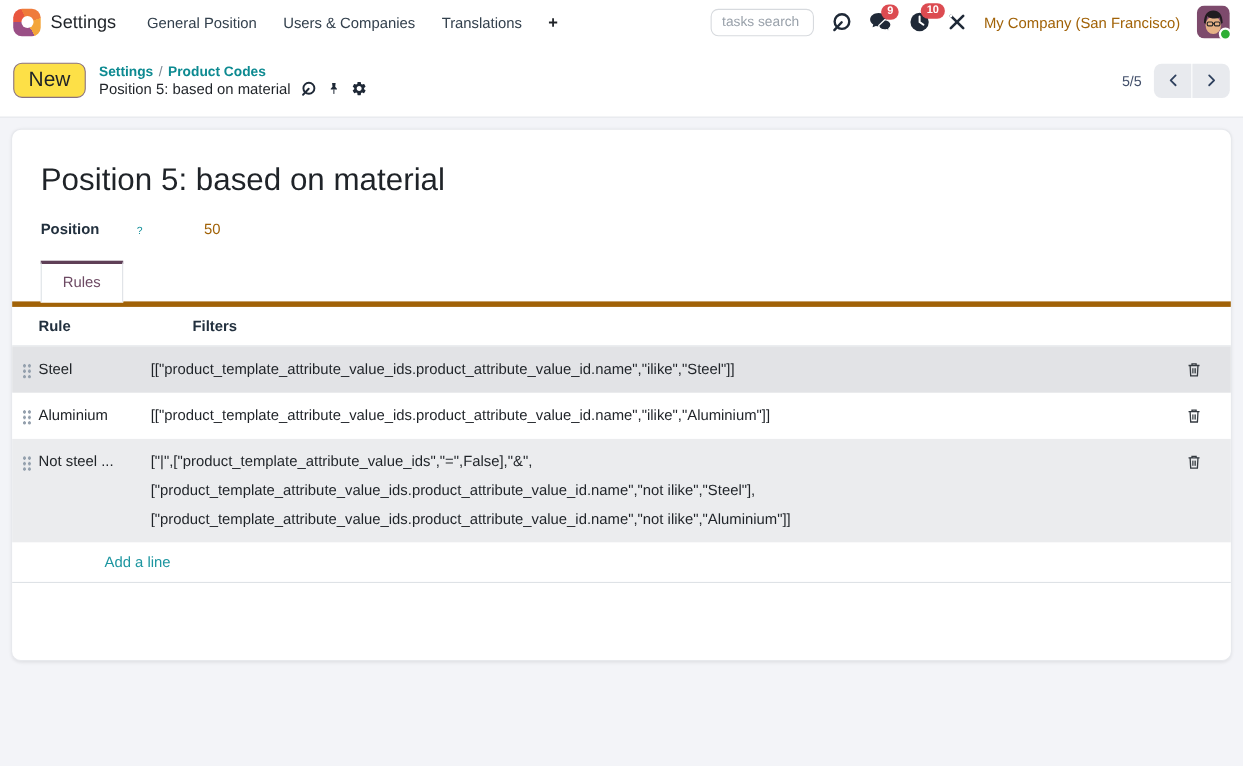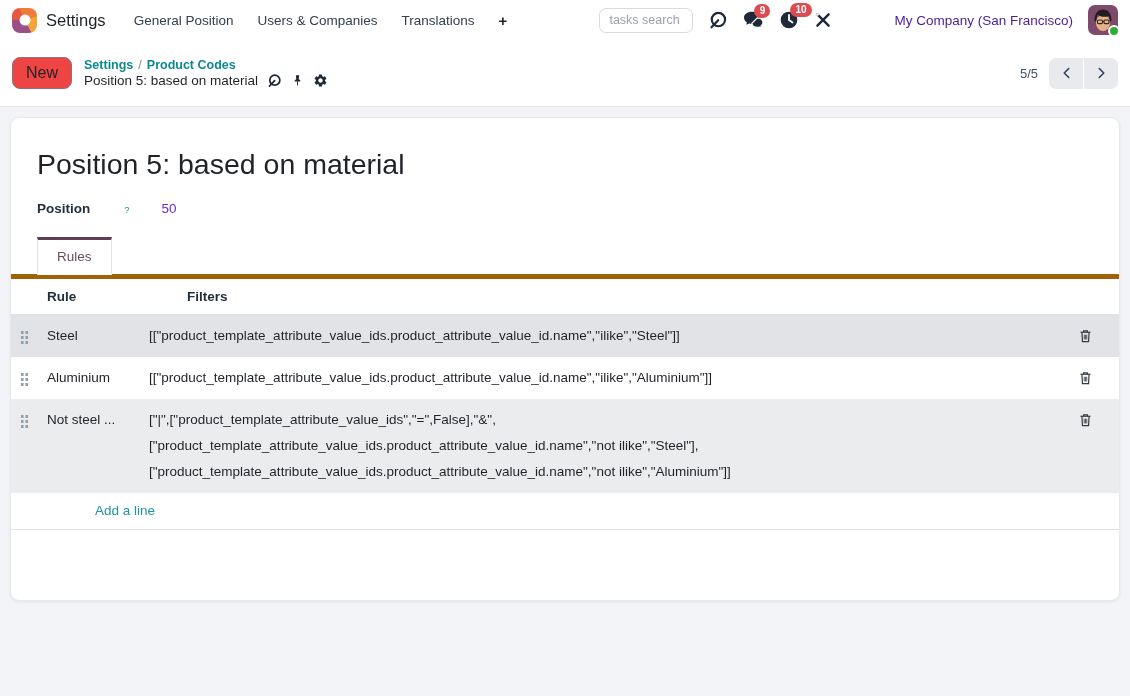--- a/index.html
+++ b/index.html
@@ -34,37 +34,37 @@
     font-size: 12.5px; padding: 0 9px; color: #5b6570; outline: none;
     font-family: "Liberation Sans", sans-serif;
   }
   .search-input::placeholder { color: #9aa2ab; }
   .systray-icon { position: relative; display: flex; align-items: center; cursor: pointer; }
   .badge {
     position: absolute; top: -7px; left: 11px;
     background: #dc4b51; color: #fff; font-size: 10px; font-weight: 700;
     border-radius: 9px; padding: 2px 5px; line-height: 1; min-width: 16px; text-align: center;
   }
-  .company-name { font-size: 13.5px; color: #4c1d95; cursor: pointer; margin-left: 47px; }
+  .company-name { font-size: 13.5px; color: #a16207; cursor: pointer; }
   .avatar-wrap { position: relative; width: 30px; height: 30px; cursor: pointer; }
   .avatar-wrap svg { display: block; }
   .status-dot {
     position: absolute; right: -2px; bottom: -2px; width: 12px; height: 12px;
     border-radius: 50%; background: #2eae35; border: 2px solid #fff;
   }
   
   .control-panel {
     height: 67px; background: #fff; border-bottom: 1px solid #e2e4e8;
     display: flex; align-items: center; justify-content: space-between;
     padding: 0 12px;
   }
   .cp-left { display: flex; align-items: center; }
   .new-btn {
-    height: 32px; padding: 0 13px; background: #ef4444; border: 1px solid #8a7280;
-    border-radius: 8px; font-size: 16px; color: #1f2328; cursor: pointer;
+    height: 32px; padding: 0 13px; background: #fde047; border: 1px solid #8a7280;
+    border-radius: 8px; font-size: 19px; color: #1f2328; cursor: pointer;
     font-family: "Liberation Sans", sans-serif;
   }
   .breadcrumb-block { margin-left: 12px; display: flex; flex-direction: column; gap: 1px; }
   .breadcrumb-line1 { font-size: 12.5px; font-weight: 700; color: #0d8a91; display: flex; gap: 5px; align-items: baseline; }
   .breadcrumb-link { cursor: pointer; }
   .breadcrumb-sep { color: #7b8793; font-weight: 400; }
   .breadcrumb-line2 { font-size: 13.5px; color: #1f2328; display: flex; align-items: center; gap: 9px; }
   .title-icon { display: flex; align-items: center; cursor: pointer; }
   .pager { display: flex; align-items: center; gap: 11px; }
   .pager-count { font-size: 13px; color: #43506b; }
@@ -78,32 +78,32 @@
   
   .main-area { padding: 10px; }
   .sheet {
     background: #fff; height: 484px; border: 1px solid #e7e9ed; border-radius: 9px;
     box-shadow: 0 1px 3px rgba(0,0,0,.07); overflow: hidden;
   }
   .record-title { font-size: 28.5px; font-weight: 400; color: #1f2328; margin: 30px 26px 0; }
   .field-row { margin: 20px 26px 0; font-size: 13.5px; display: flex; align-items: baseline; gap: 32px; }
   .field-label { font-weight: 700; color: #22303e; }
   .field-help { color: #15909a; font-size: 9.5px; vertical-align: super; margin-left: 2px; cursor: pointer; }
-  .field-value { color: #6d28d9; text-align: right; }
+  .field-value { margin-left: 24px; color: #a16207; text-align: right; }
   .tabs-bar { margin-top: 21px; border-bottom: 5px solid #a16207; padding-left: 26px; }
   .tab-active {
     display: inline-block; padding: 9px 19px 10px; font-size: 13.5px; color: #6d4a63;
     background: #fff; border: 1px solid #dee2e6; border-bottom: 1px solid #fff;
     border-top: 3px solid #5f3f57; margin-bottom: -1px; cursor: pointer;
   }
   
   .rules-table { width: 100%; font-size: 13.5px; }
   .thead { display: flex; padding: 10px 0; font-weight: 700; color: #22303e; border-bottom: 1px solid #dee2e6; }
   .col-handle { width: 22px; padding-left: 9px; flex: 0 0 auto; }
-  .col-rule   { width: 104px; padding-left: 2px; flex: 0 0 auto; white-space: nowrap; overflow: hidden; margin-left: 12px; }
+  .col-rule   { width: 104px; padding-left: 2px; flex: 0 0 auto; white-space: nowrap; overflow: hidden; }
   .col-filters{ flex: 1 1 auto; color: #1f2328; }
   .col-trash  { width: 52px; flex: 0 0 auto; display: flex; justify-content: flex-end; padding-right: 26px; }
   .rule-row { display: flex; padding: 8px 0; line-height: 26px; align-items: flex-start; }
   .rule-row .col-handle { padding-top: 7px; }
   .rule-row .col-trash  { padding-top: 5px; }
   .row-dark  { background: #e2e3e6; }
   .row-light { background: #ebecee; }
   .drag-handle {
     width: 9px; height: 14px; cursor: grab;
     background-image: radial-gradient(circle, #94a0ad 1.4px, transparent 1.6px);

